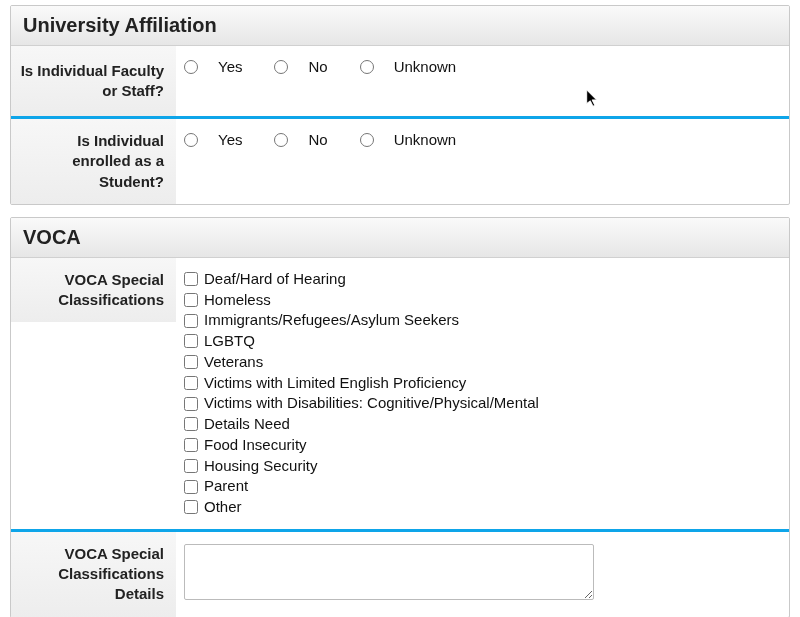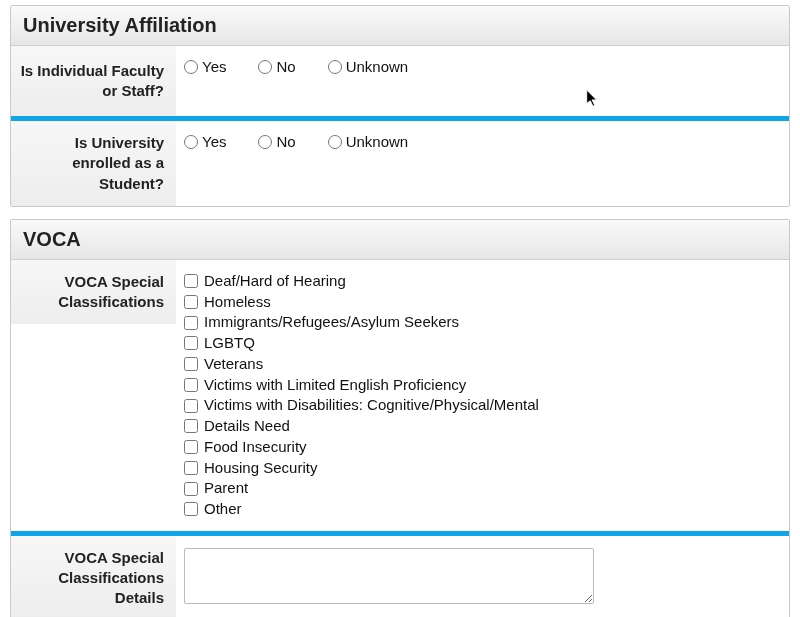--- a/index.html
+++ b/index.html
@@ -24,21 +24,21 @@
       background: linear-gradient(to bottom, #fafafa, #e6e6e6);
       padding: 8px 12px;
       font-size: 20px;
       font-weight: 700;
       color: #222;
       border-bottom: 1px solid #d0d0d0;
     }
     .form-row {
       display: flex;
       align-items: flex-start;
-      border-bottom: 5px solid #0ea5e9;
+      border-bottom: 3px solid #0ea5e9;
     }
     .form-row:last-child {
       border-bottom: none;
     }
     .form-label {
       width: 165px;
       flex-shrink: 0;
       background: linear-gradient(to bottom, #f7f7f7, #ededed);
       text-align: right;
       padding: 12px 12px 12px 8px;
@@ -55,21 +55,21 @@
       align-items: center;
     }
     .radio-group {
       display: flex;
       gap: 32px;
       align-items: center;
     }
     .radio-item {
       display: flex;
       align-items: center;
-      gap: 4px;
+      gap: 20px;
     }
     .radio-item input[type="radio"] {
       width: 14px;
       height: 14px;
       margin: 0;
     }
     .radio-item label {
       font-size: 15px;
       color: #111;
     }
@@ -138,21 +138,21 @@
         </div>
         <div class="radio-item">
           <input type="radio" name="facstaff" style="">
           <label>Unknown</label>
         </div>
       </div>
     </div>
   </div>
 
   <div class="form-row">
-    <div class="form-label tall-label">Is University enrolled as a Student?</div>
+    <div class="form-label tall-label">Is Individual enrolled as a Student?</div>
     <div class="form-value">
       <div class="radio-group">
         <div class="radio-item">
           <input type="radio" name="student" style="">
           <label>Yes</label>
         </div>
         <div class="radio-item">
           <input type="radio" name="student" style="">
           <label>No</label>
         </div>

